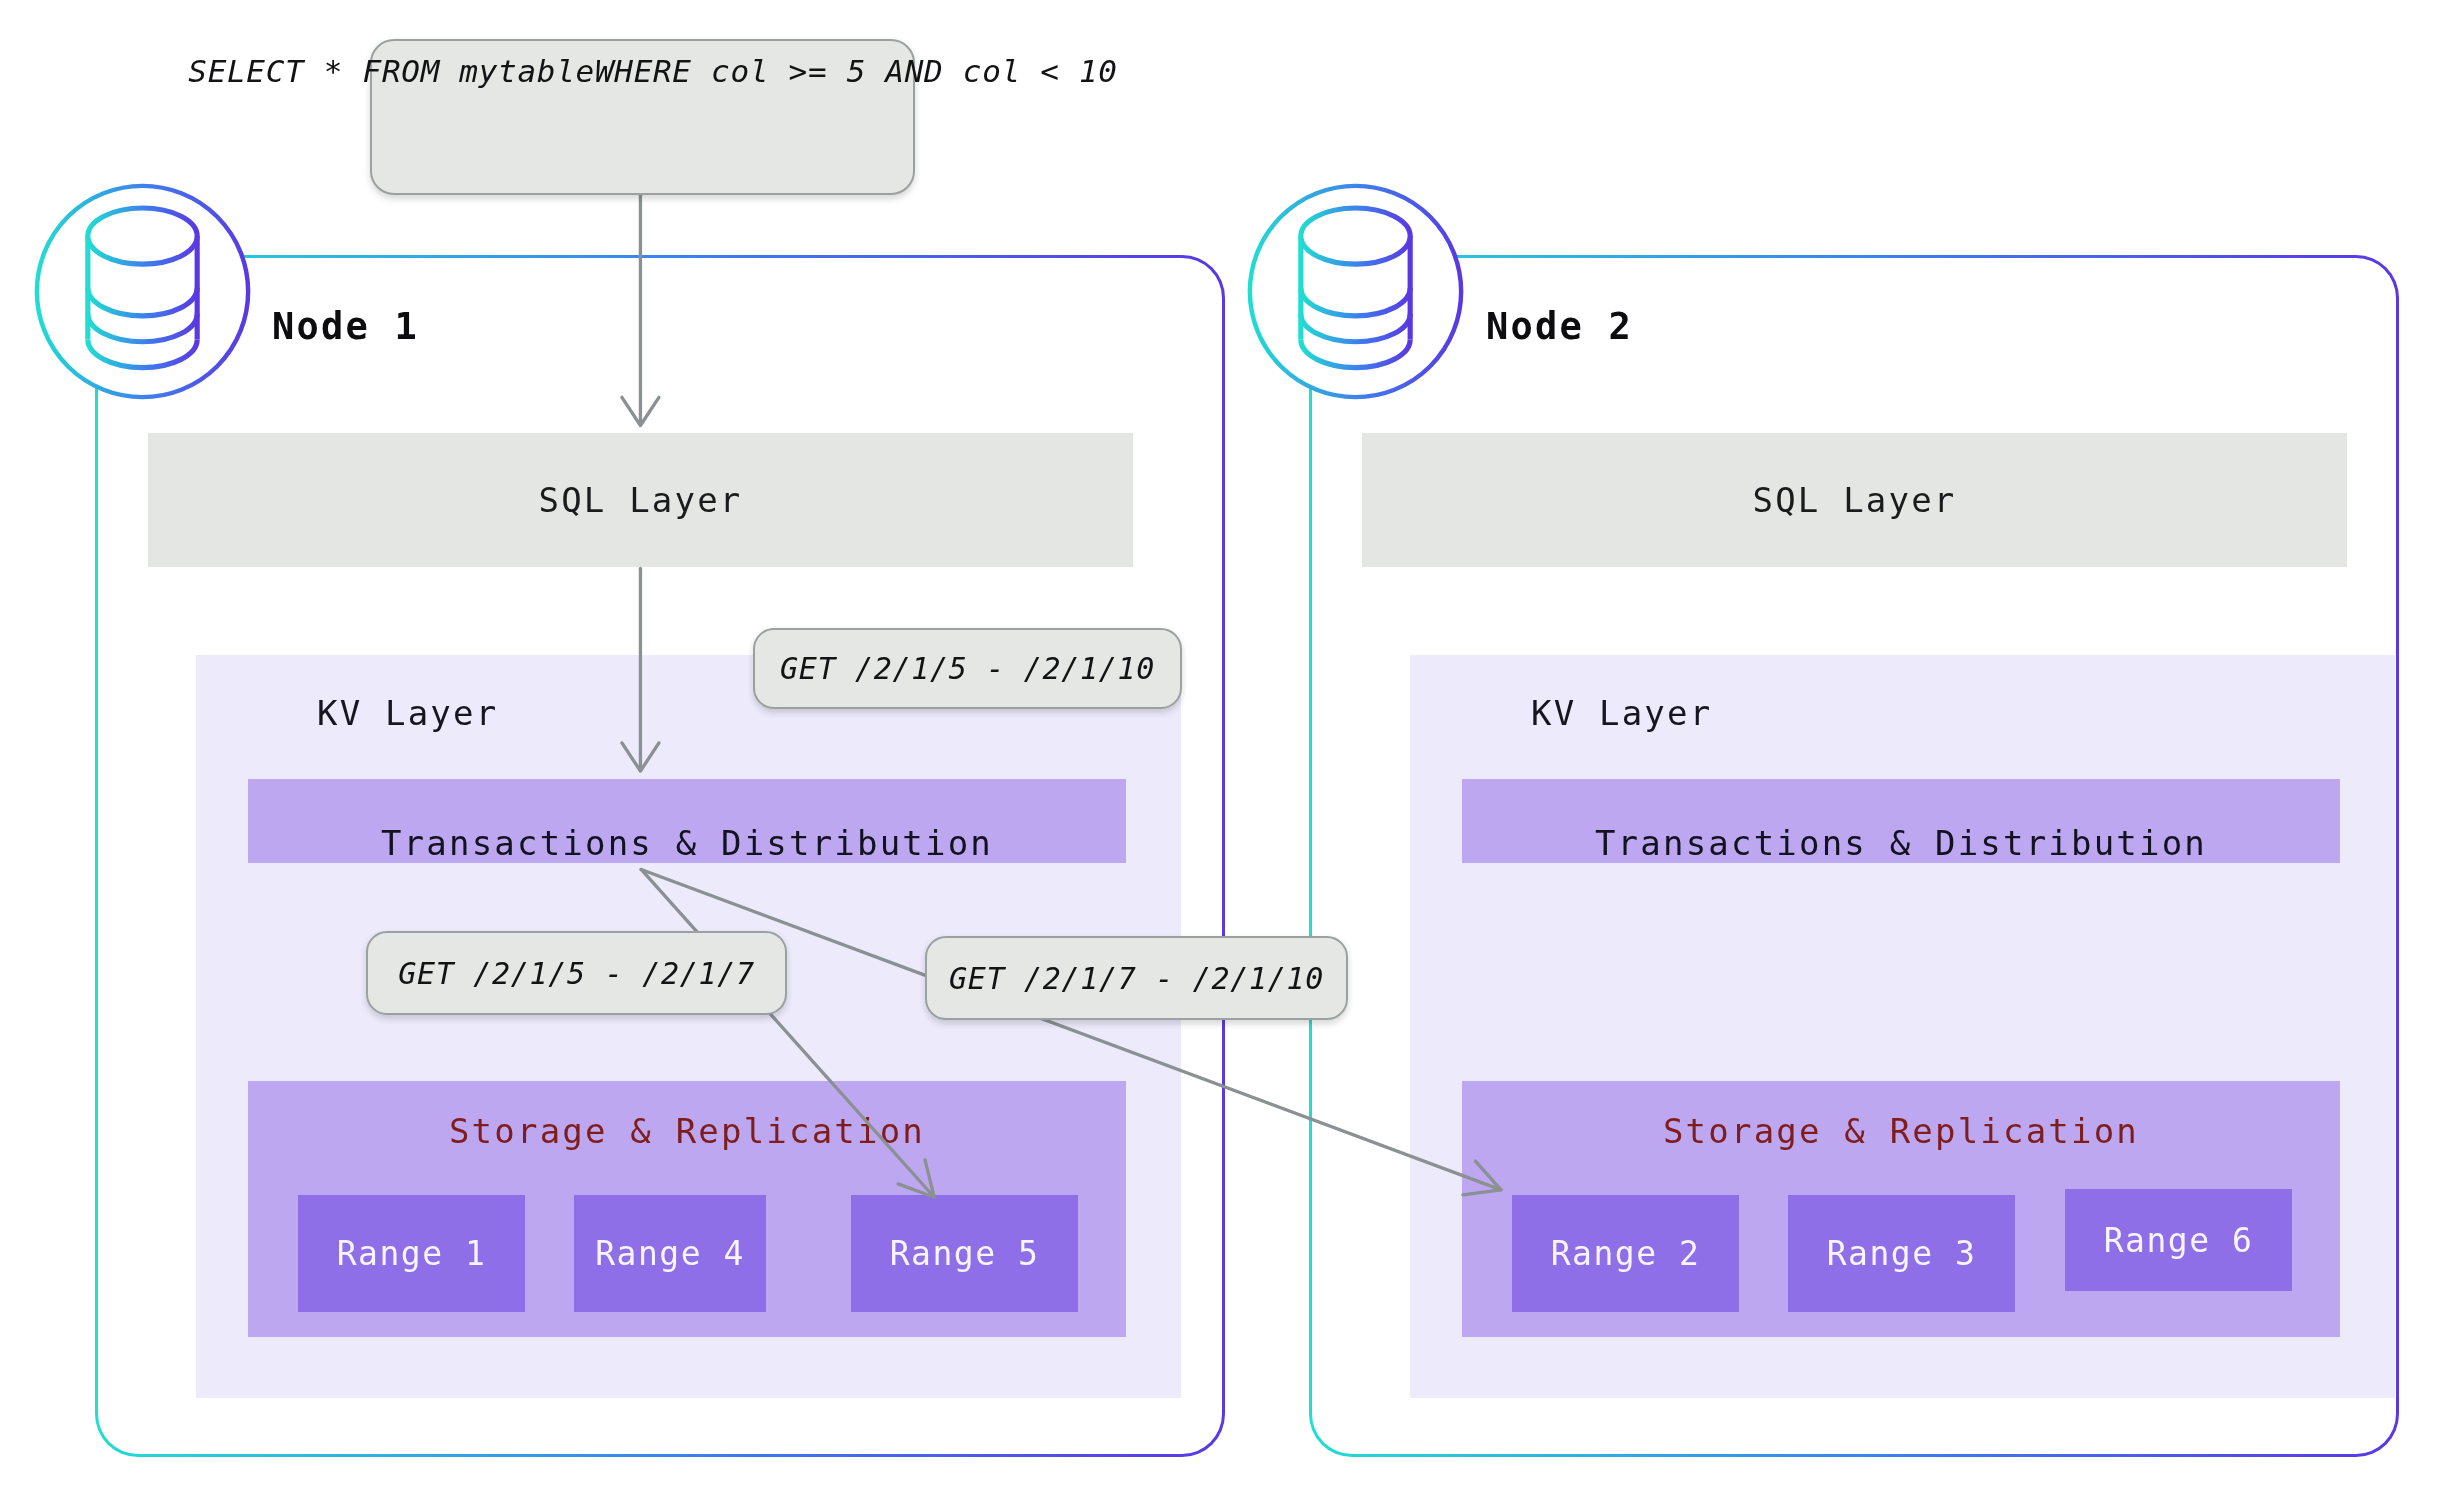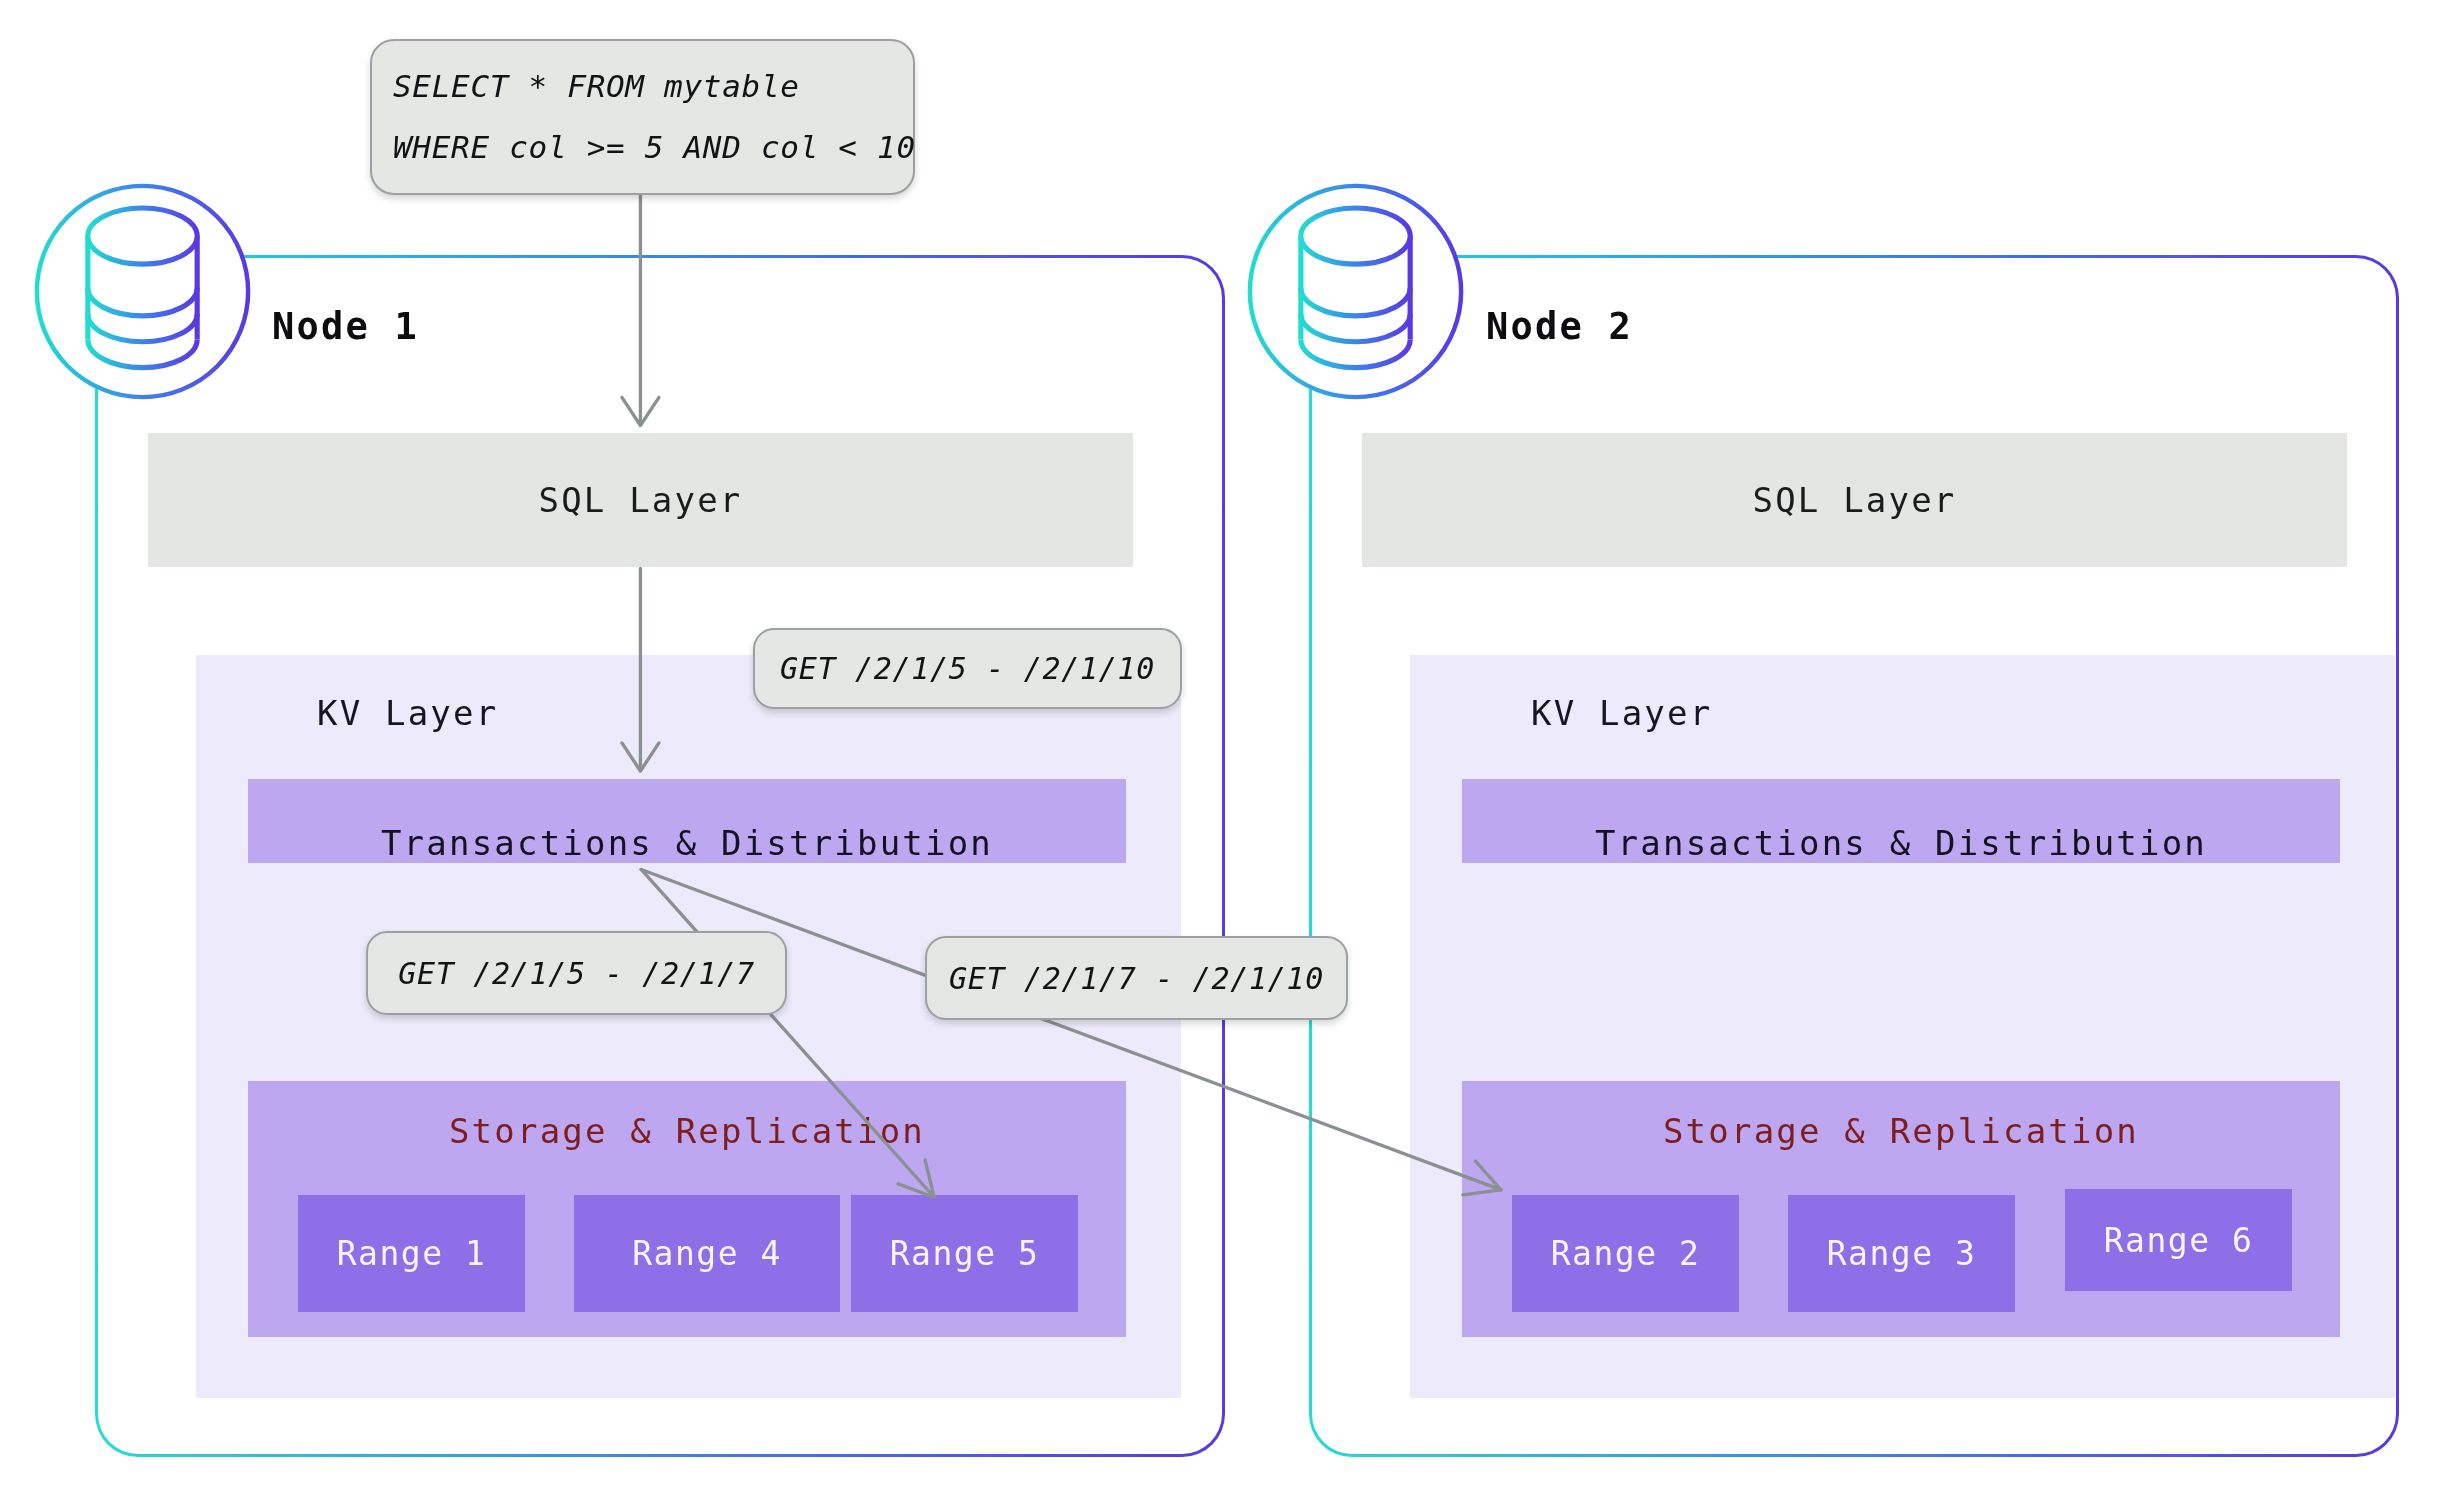--- a/index.html
+++ b/index.html
@@ -19,21 +19,21 @@
   .bar{position:absolute;background:#bda7f1;display:flex;align-items:flex-end;justify-content:center;
     font-size:34px;letter-spacing:2.2px;color:#141220;}
   .storage{position:absolute;background:#bda7f1;}
   .storage-title{position:absolute;left:0;top:30px;width:100%;text-align:center;
     font-size:34px;letter-spacing:2.2px;color:#7f1d1d;}
   .range{position:absolute;background:#8e6fe8;display:flex;align-items:center;justify-content:center;
     font-size:33px;letter-spacing:1.5px;color:#f7f4fd;white-space:nowrap;}
   .bubble{position:absolute;background:#e5e7e5;border:2.2px solid #9ba0a0;border-radius:21px;
     box-shadow:0 3.7px 6px rgba(40,40,40,0.18);font-style:italic;color:#131315;
     display:flex;align-items:center;justify-content:center;font-size:30px;letter-spacing:0.7px;white-space:nowrap;}
-  .bubble.query{border-radius:24px;flex-direction:column;align-items:flex-start;
+  .bubble.query{border-radius:24px;flex-direction:row;align-items:flex-start;
     justify-content:center;padding-left:21px;font-size:31px;line-height:61px;}
   #arrows{position:absolute;left:0;top:0;pointer-events:none;}
   .circle-icon{position:absolute;}
 </style>
 </head>
 <body>
 
 <div id="canvas">
 
   <div class="node" style="left:95px;top:255px;width:1090px;height:1202px;padding-left:40px;">
@@ -48,21 +48,21 @@
     <div class="kv" style="left:53px;top:400px;width:985px;height:743px;">
       <div class="kv-title" style="left:121px;top:38px;">KV Layer</div>
 
       <div class="bar" style="left:52px;top:124px;width:878px;height:84px;">
         <span>Transactions &amp; Distribution</span>
       </div>
 
       <div class="storage" style="left:52px;top:426px;width:878px;height:256px;">
         <div class="storage-title">Storage &amp; Replication</div>
         <div class="range" style="left:50px;top:114px;width:227px;height:117px;">Range 1</div>
-        <div class="range" style="left:326px;top:114px;width:266px;height:117px;">Range 4</div>
+        <div class="range" style="left:326px;top:114px;width:192px;height:117px;">Range 4</div>
         <div class="range" style="left:603px;top:114px;width:227px;height:117px;">Range 5</div>
       </div>
     </div>
   </div>
 
   <div class="node" style="left:1309px;top:255px;width:1090px;height:1202px;">
     <div class="node-fill"></div>
 
     <div class="node-title" style="left:177px;top:50px;">Node 2</div>
 

